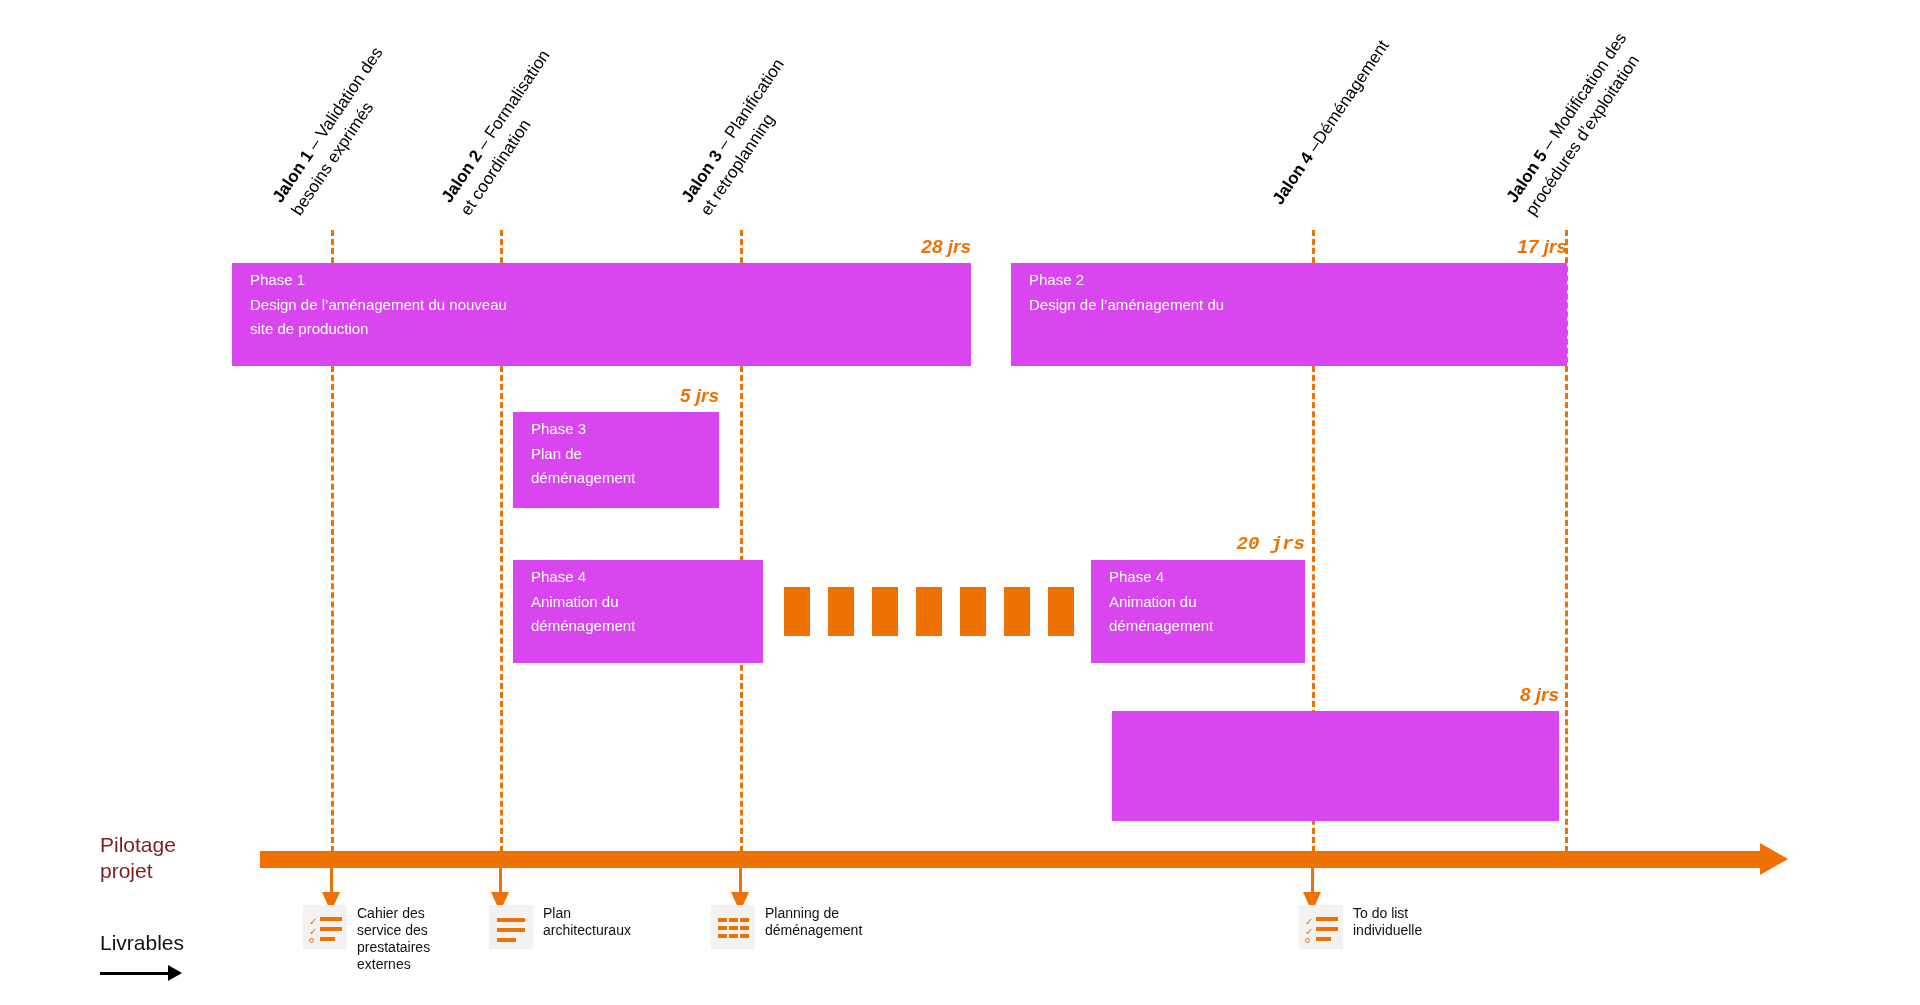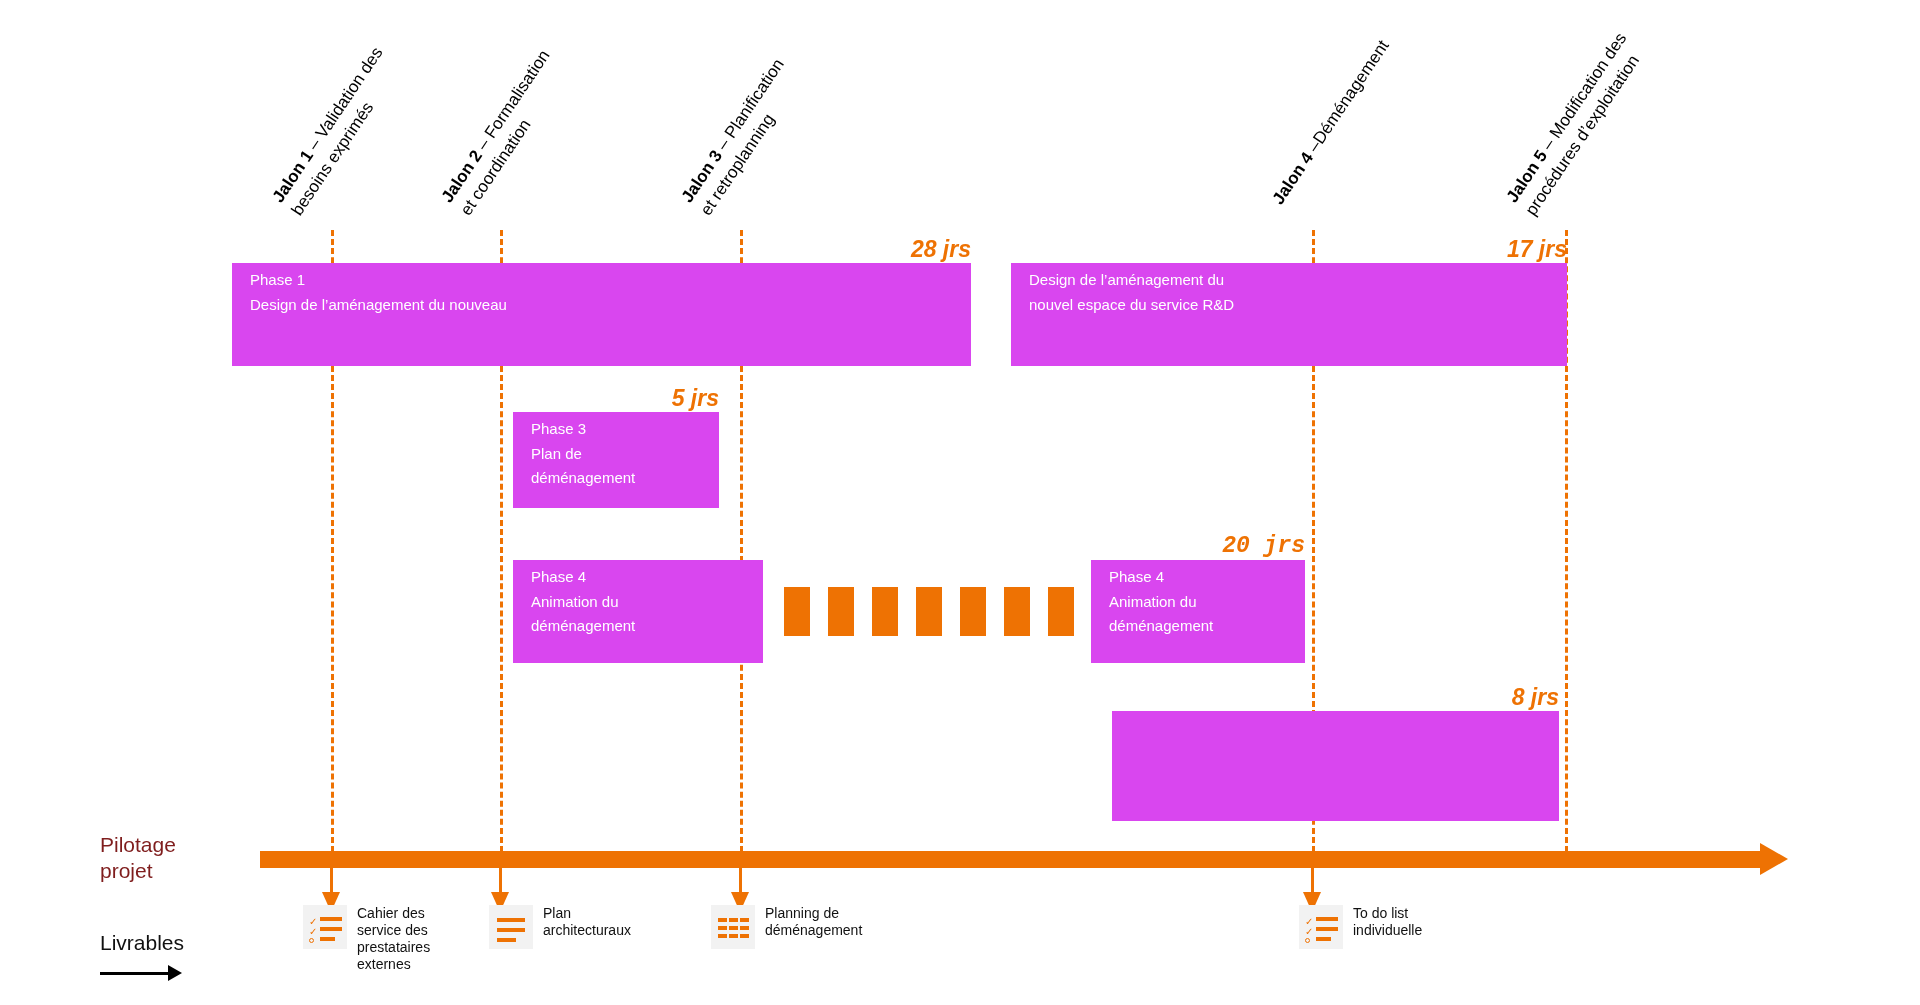--- a/index.html
+++ b/index.html
@@ -82,21 +82,21 @@
     z-index: 2;
   }
   .bar .bl {
     display: block;
   }
   .duration {
     position: absolute;
     color: #ee7203;
     font-style: italic;
     font-weight: bold;
-    font-size: 23px;
+    font-size: 19px;
     text-align: right;
     z-index: 2;
   }
 
   
   .dash-seg {
     position: absolute;
     background: #ee7203;
     z-index: 2;
   }
@@ -231,26 +231,27 @@
 
   <div class="milestone-label" style="left:1539px; top:174px;">
     <span><b>Jalon 5</b><span> – Modification des</span></span>
     <span class="ml-line2">procédures d’exploitation</span>
   </div>
 
   <div class="duration" style="left:831px; top:236px; width:140px;">28 jrs</div>
   <div class="bar" style="left:232px; top:263px; width:739px; height:103px;">
     <span class="bl">Phase 1</span>
     <span class="bl">Design de l’aménagement du nouveau</span>
+    <span class="bl">site de production</span>
   </div>
 
   <div class="duration" style="left:1427px; top:236px; width:140px;">17 jrs</div>
   <div class="bar" style="left:1011px; top:263px; width:556px; height:103px;">
+    <span class="bl">Phase 2</span>
     <span class="bl">Design de l’aménagement du</span>
-    <span class="bl">nouvel espace du service R&amp;D</span>
   </div>
 
   <div class="duration" style="left:599px; top:385px; width:120px;">5 jrs</div>
   <div class="bar" style="left:513px; top:412px; width:206px; height:96px;">
     <span class="bl">Phase 3</span>
     <span class="bl">Plan de</span>
     <span class="bl">déménagement</span>
   </div>
 
   <div class="bar" style="left:513px; top:560px; width:250px; height:103px;">

